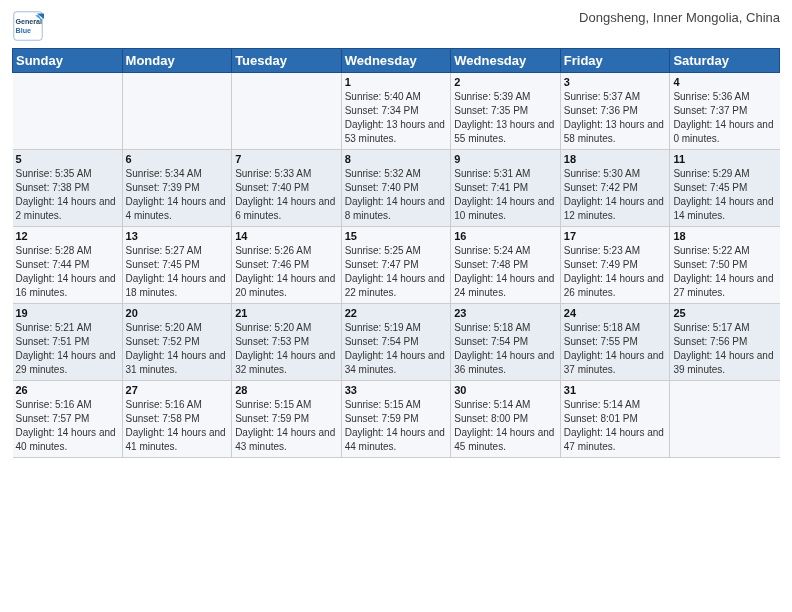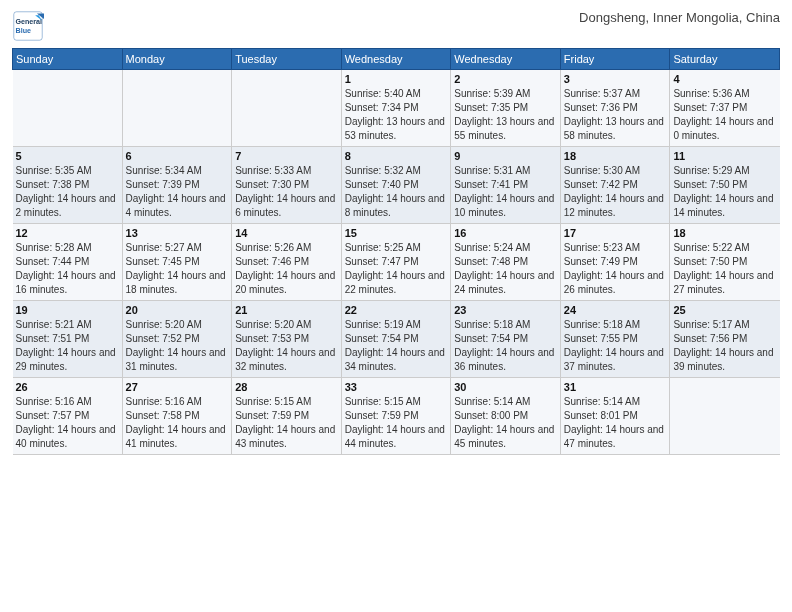--- a/index.html
+++ b/index.html
@@ -43,22 +43,22 @@
       color: #444;
     }
     table {
       width: 100%;
       border-collapse: collapse;
       table-layout: fixed;
     }
     thead tr th {
       background-color: #2b6cb0;
       color: white;
-      font-size: 11px;
-      font-weight: normal;
+      font-size: 13px;
+      font-weight: bold;
       padding: 4px 3px;
       text-align: left;
       border: 1px solid #1a4e8a;
     }
     tbody tr {
       border-bottom: 1px solid #ccc;
     }
     tbody tr:nth-child(odd) {
       background-color: #f5f7fa;
     }
@@ -163,21 +163,21 @@
           <td>
             <div class="day-num">6</div>
             <div class="cell-info">Sunrise: 5:34 AM
 Sunset: 7:39 PM
 Daylight: 14 hours
 and 4 minutes.</div>
           </td>
           <td>
             <div class="day-num">7</div>
             <div class="cell-info">Sunrise: 5:33 AM
-Sunset: 7:30 PM
+Sunset: 7:40 PM
 Daylight: 14 hours
 and 6 minutes.</div>
           </td>
           <td>
             <div class="day-num">8</div>
             <div class="cell-info">Sunrise: 5:32 AM
 Sunset: 7:40 PM
 Daylight: 14 hours
 and 8 minutes.</div>
           </td>
@@ -191,21 +191,21 @@
           <td>
             <div class="day-num">18</div>
             <div class="cell-info">Sunrise: 5:30 AM
 Sunset: 7:42 PM
 Daylight: 14 hours
 and 12 minutes.</div>
           </td>
           <td>
             <div class="day-num">11</div>
             <div class="cell-info">Sunrise: 5:29 AM
-Sunset: 7:50 PM
+Sunset: 7:45 PM
 Daylight: 14 hours
 and 14 minutes.</div>
           </td>
         </tr>
         <tr>
           <td>
             <div class="day-num">12</div>
             <div class="cell-info">Sunrise: 5:28 AM
 Sunset: 7:44 PM
 Daylight: 14 hours

